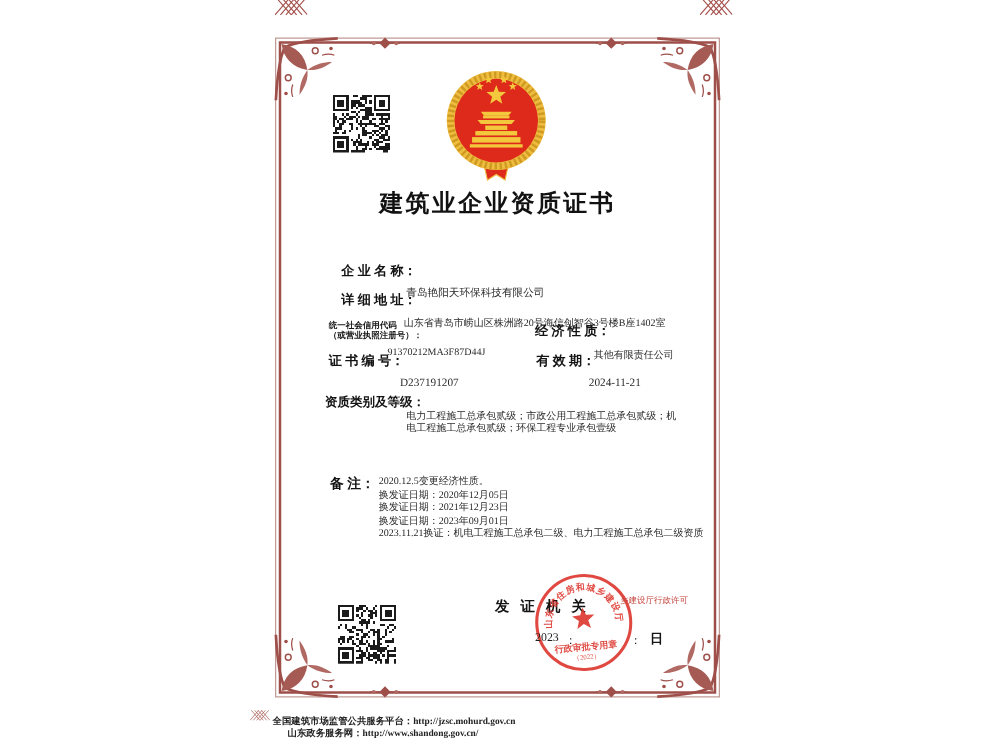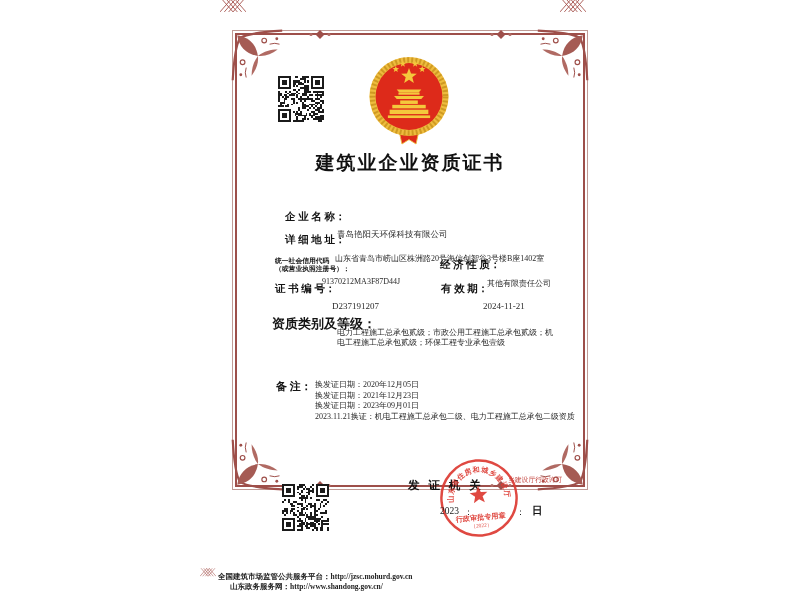--- a/index.html
+++ b/index.html
@@ -4,21 +4,21 @@
 <style>
   html,body{margin:0;padding:0;}
   body{
     width:800px;height:600px;background:#ffffff;
     font-family:"Liberation Serif","DejaVu Serif",serif;
     color:#1a1a1a;
   }
   .stage{position:relative;width:800px;height:600px;overflow:hidden;background:#ffffff;}
 
   
-  .frame{position:absolute;left:232px;top:30px;width:356px;height:460px;}
+  .frame{position:absolute;left:220px;top:30px;width:356px;height:528px;}
   .frame .b1{position:absolute;inset:0;border:1px solid #c09b96;}
   .frame .b2{position:absolute;inset:3px;border:2.5px solid #9e4f4a;}
   .corner{position:absolute;width:54px;height:54px;}
   .corner.tl{left:-2px;top:-2px;}
   .corner.tr{right:-2px;top:-2px;transform:scaleX(-1);}
   .corner.bl{left:-2px;bottom:-2px;transform:scaleY(-1);}
   .corner.br{right:-2px;bottom:-2px;transform:scale(-1,-1);}
   .midorn{position:absolute;width:26px;height:11px;}
 
   .hatch{position:absolute;width:26px;height:14px;}
@@ -489,25 +489,26 @@
     </span>
     <span class="val" style="left:90px;top:230px;font-size:8px">91370212MA3F87D44J</span>
     <span class="lbl sz" style="left:208px;top:228px">经 济 性 质：</span>
     <span class="val" style="left:255px;top:231px;font-size:8px">其他有限责任公司</span>
 
     <span class="lbl sz" style="left:43px;top:252px">证 书 编 号：</span>
     <span class="val" style="left:100px;top:254px;font-size:9px">D237191207</span>
     <span class="lbl sz" style="left:209px;top:252px">有 效 期：</span>
     <span class="val" style="left:251px;top:254px;font-size:9px">2024-11-21</span>
 
-    <span class="lbl" style="left:40px;top:285px;font-size:13px">资质类别及等级：</span>
+    <span class="lbl" style="left:40px;top:285px;font-size:10px">资质类别及等级：</span>
     <div class="wrapval" style="left:105px;top:286px;width:216px">电力工程施工总承包贰级；市政公用工程施工总承包贰级；机电工程施工总承包贰级；环保工程专业承包壹级</div>
 
     <span class="lbl" style="left:44px;top:349px;font-size:11px">备 注：</span>
     <div style="position:absolute;left:83px;top:350px">
+      <div class="remark-line">2020.12.5变更经济性质。</div>
       <div class="remark-line">换发证日期：2020年12月05日</div>
       <div class="remark-line">换发证日期：2021年12月23日</div>
       <div class="remark-line">换发证日期：2023年09月01日</div>
       <div class="remark-line">2023.11.21换证：机电工程施工总承包二级、电力工程施工总承包二级资质</div>
     </div>
 
     <svg class="qr" style="left:50px;top:454px;width:47px;height:47px" viewBox="0 0 25 25" fill="#1b1b1b" shape-rendering="crispEdges">
         <rect x="0" y="0" width="1" height="1"></rect>
         <rect x="1" y="0" width="1" height="1"></rect>
         <rect x="2" y="0" width="1" height="1"></rect>

